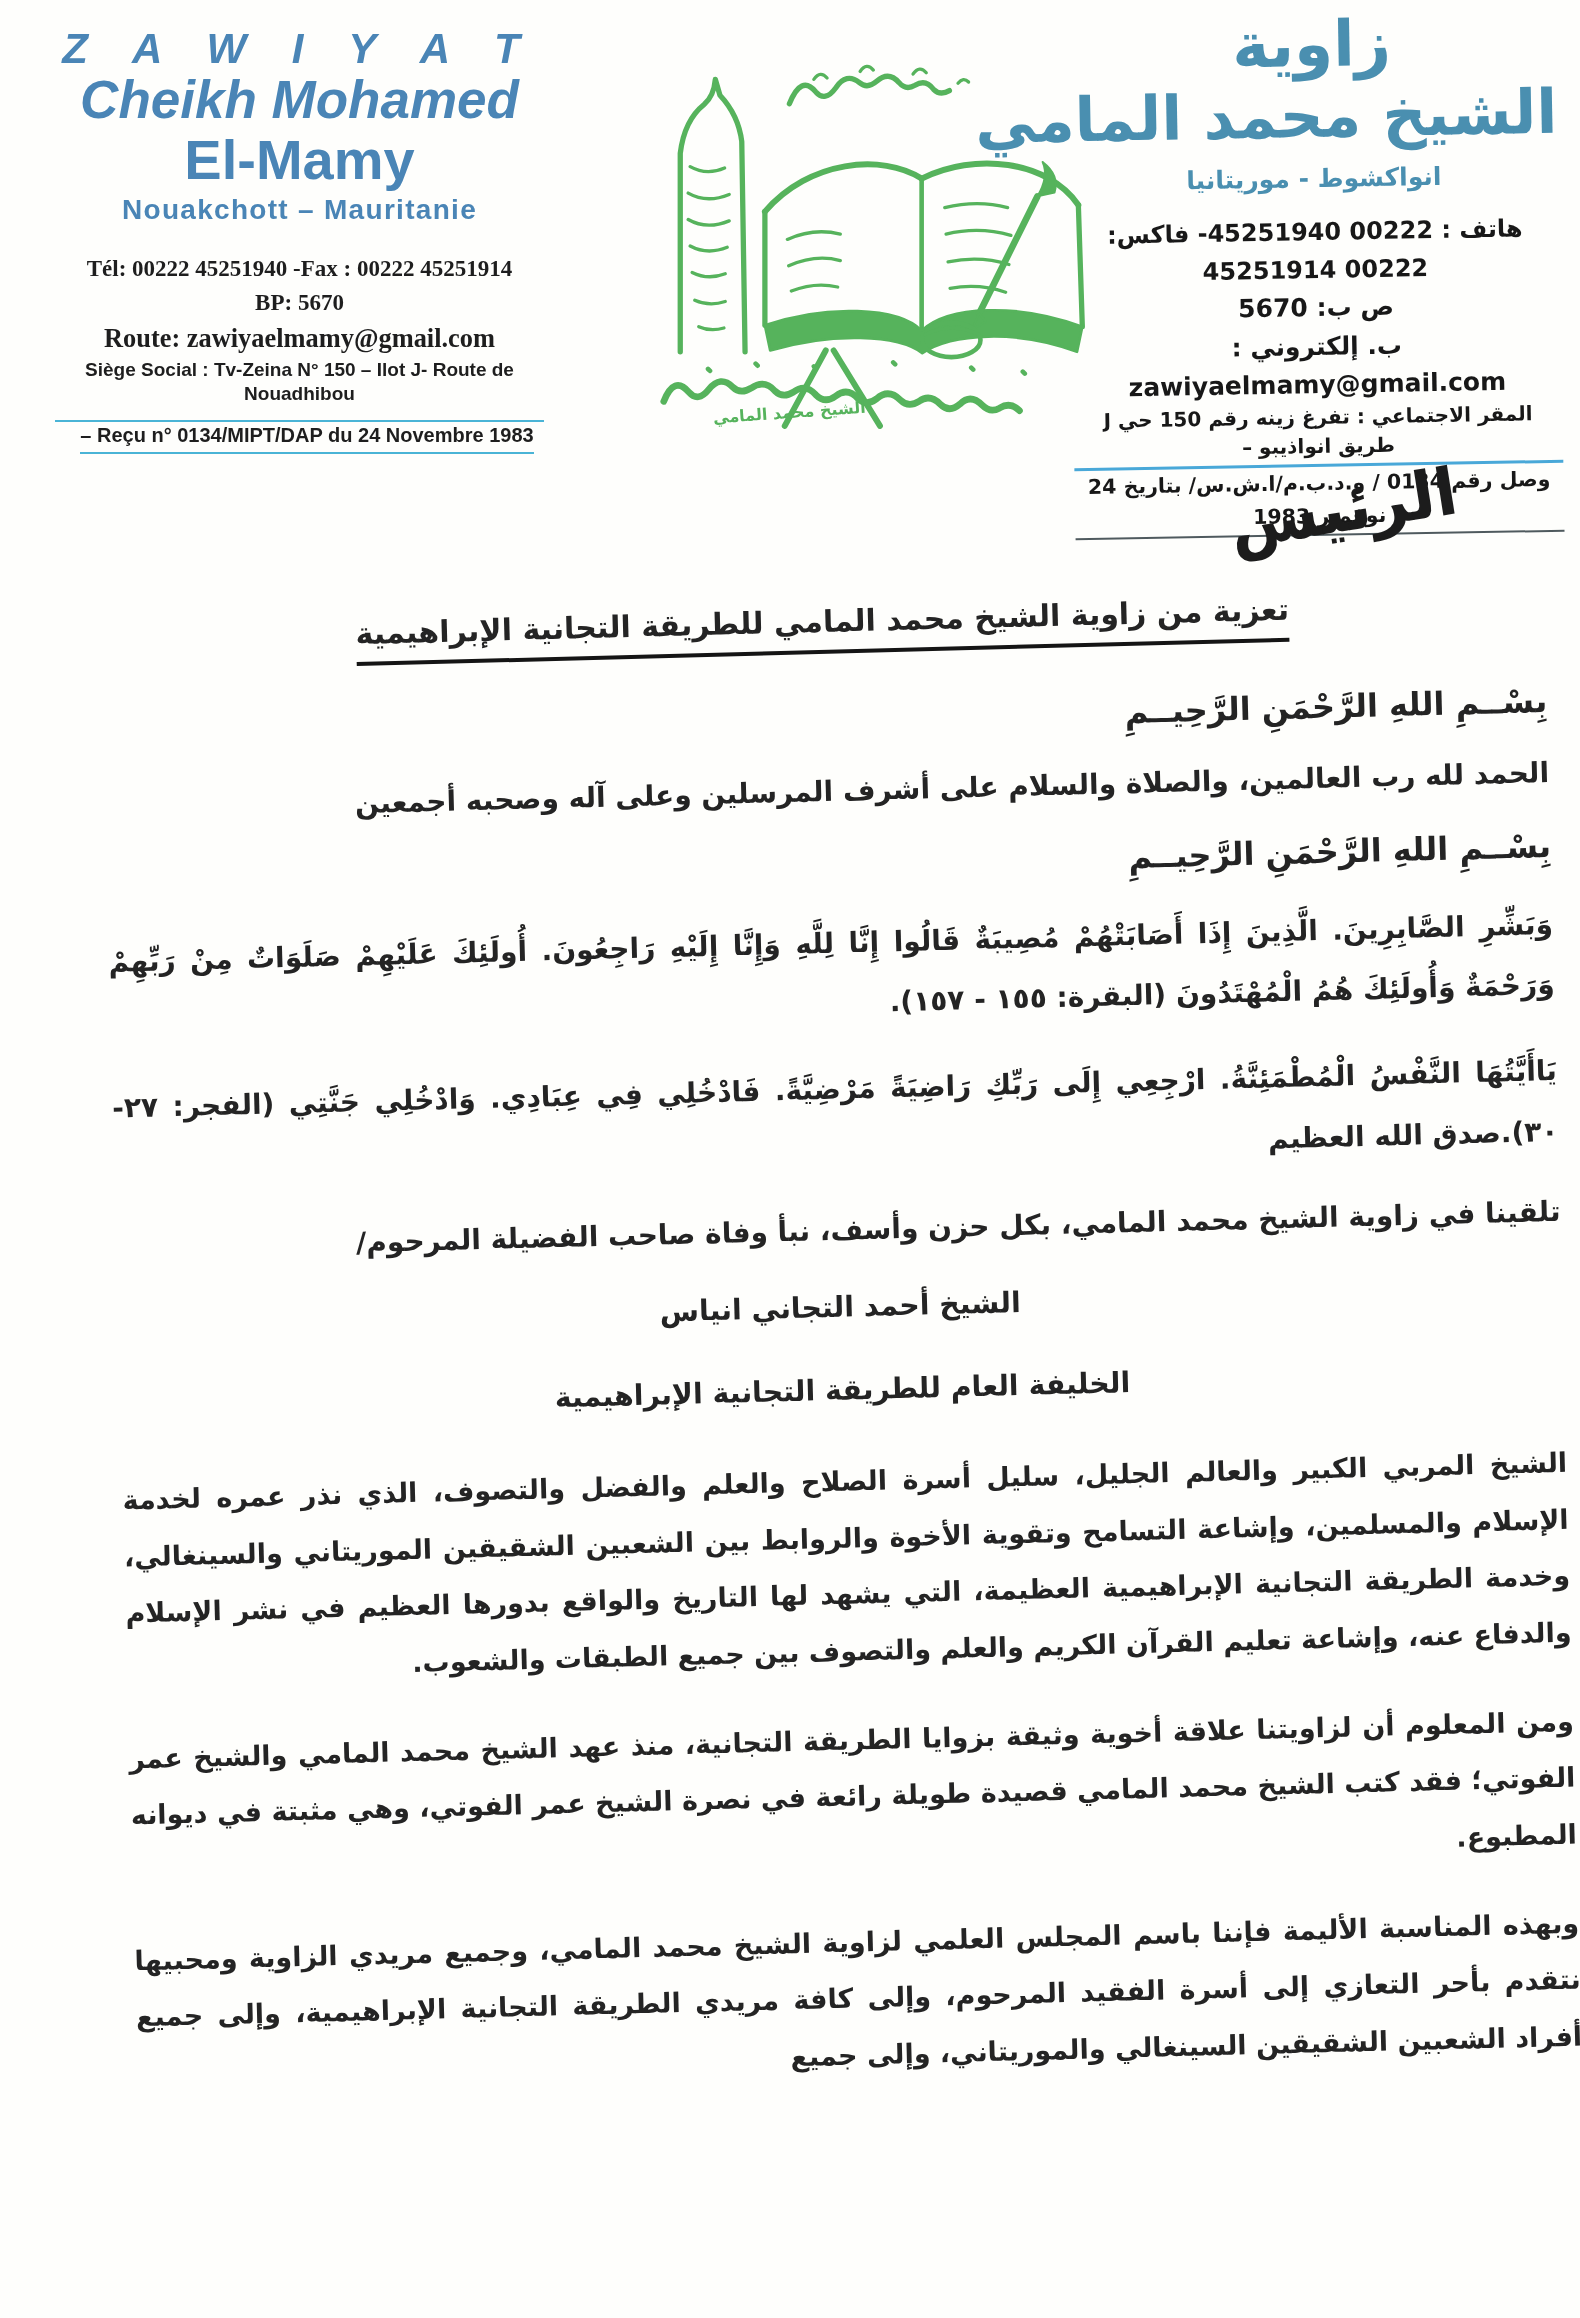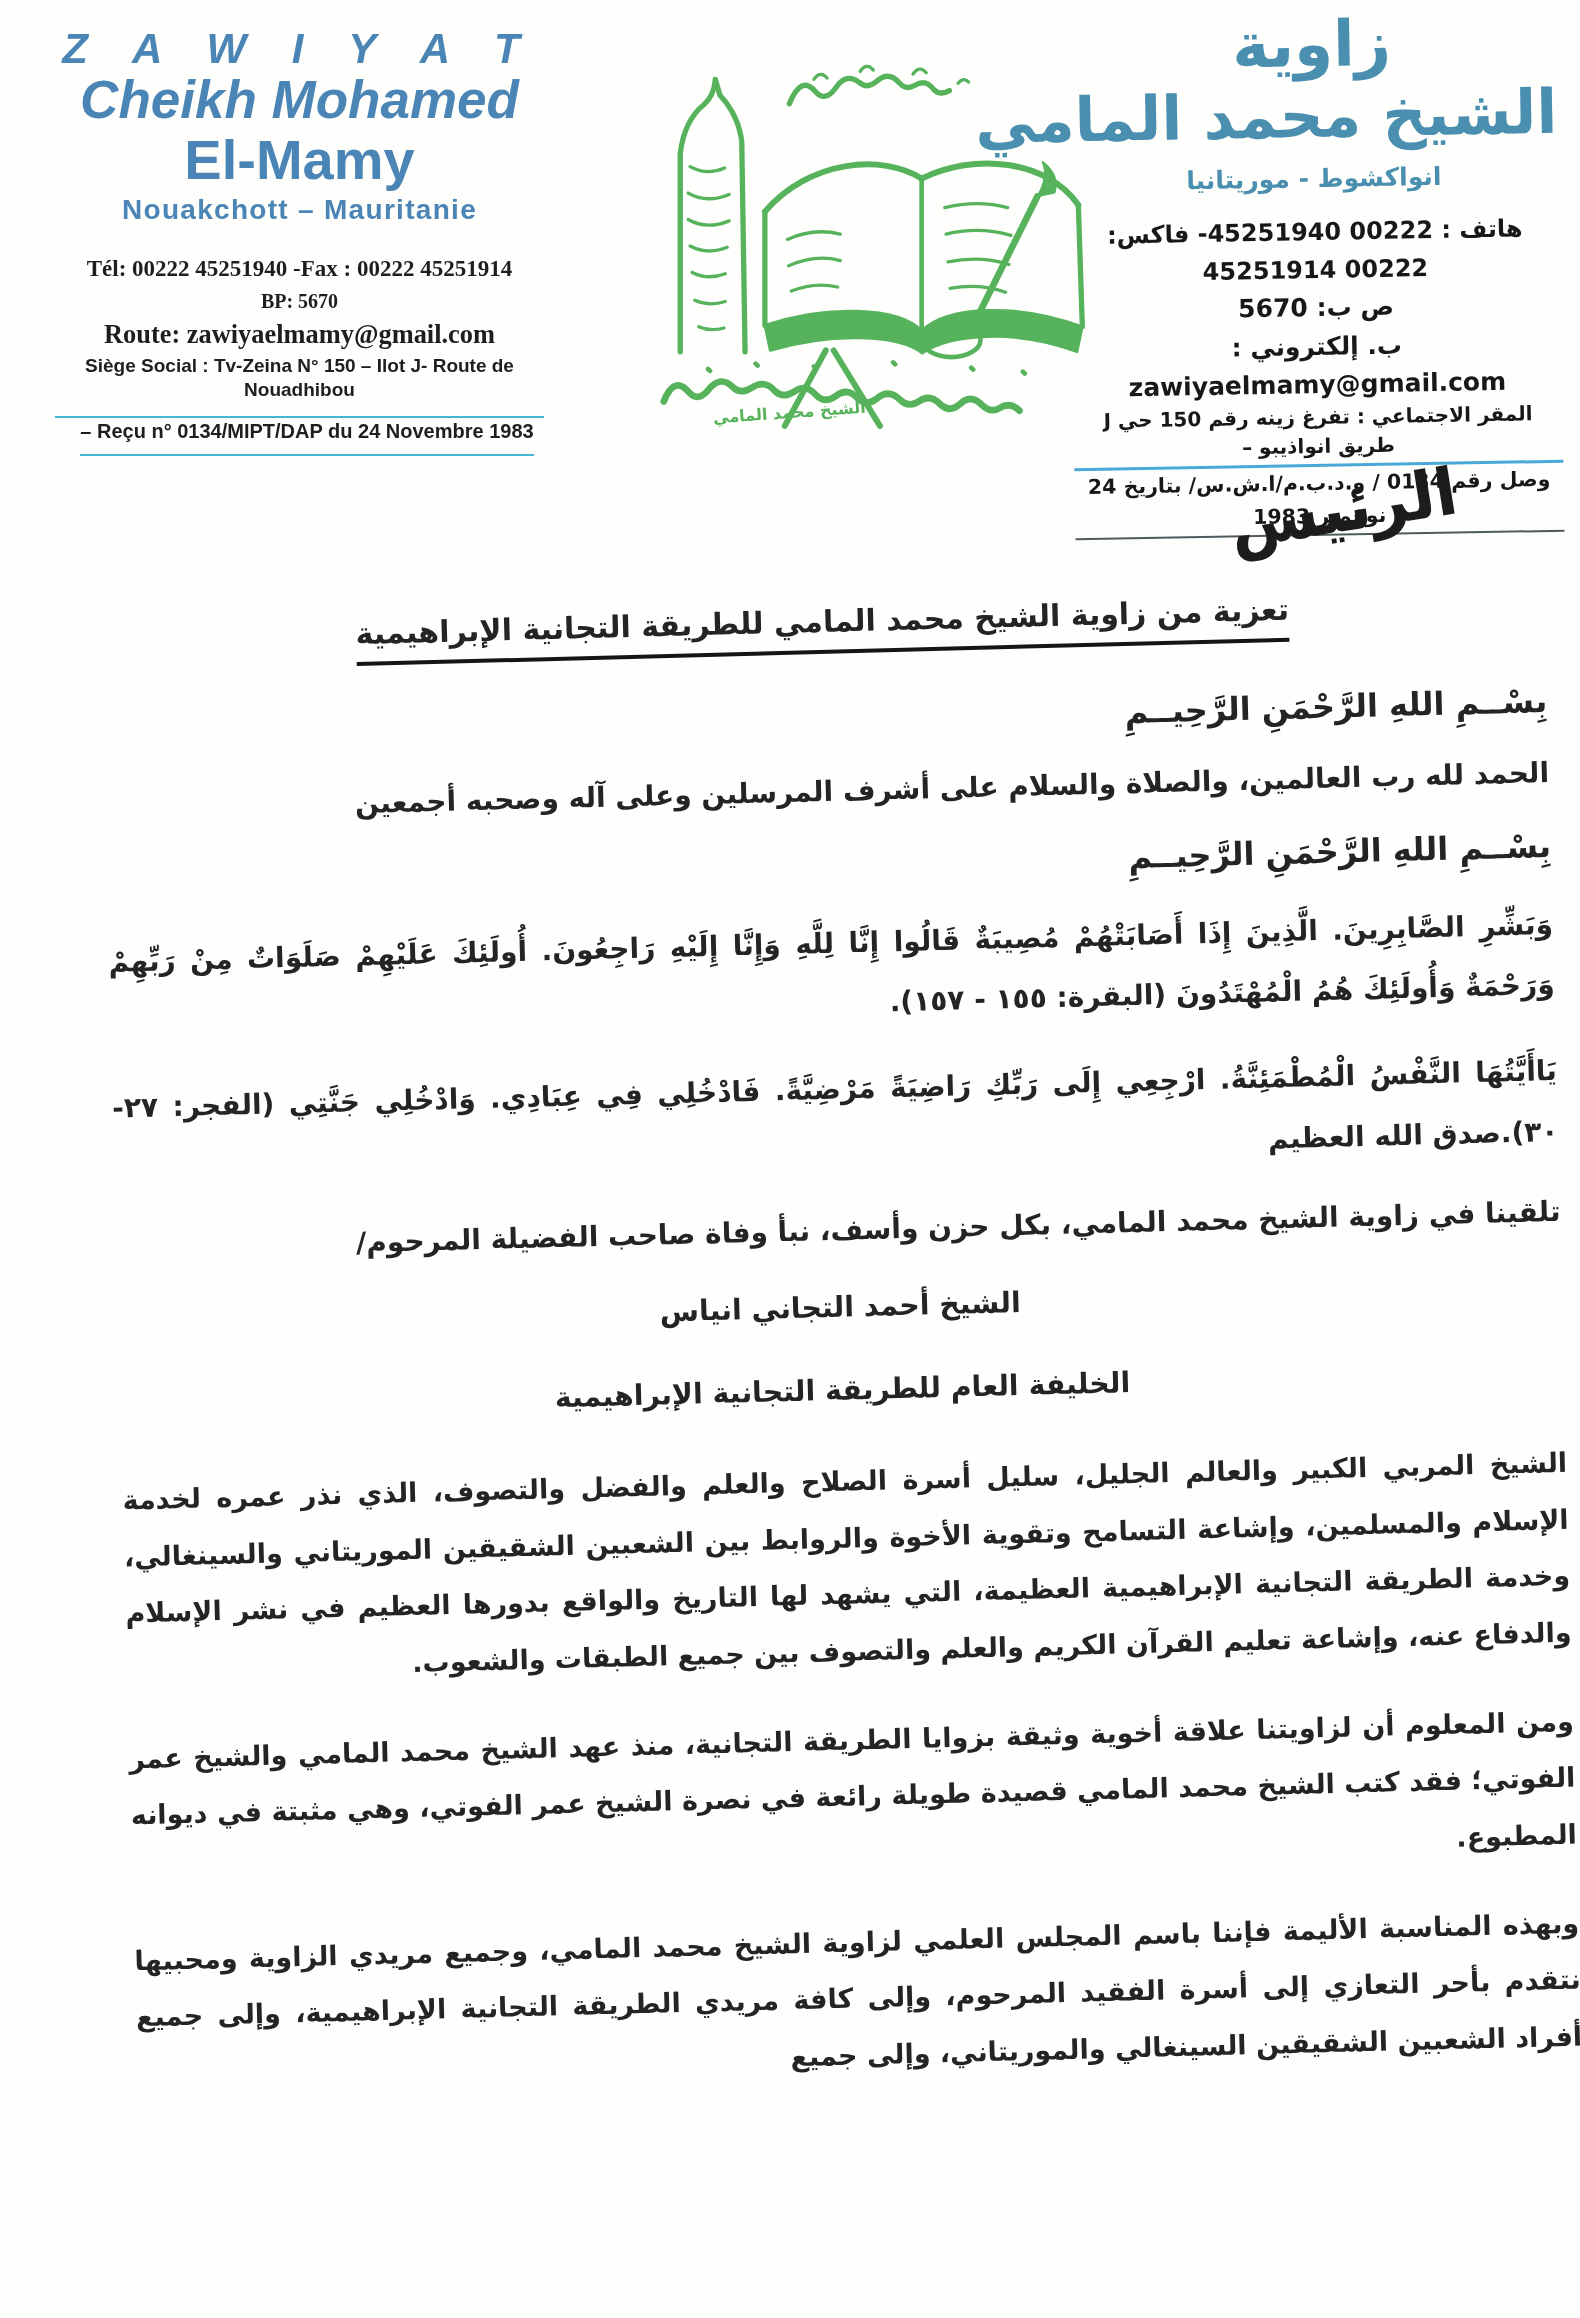--- a/index.html
+++ b/index.html
@@ -19,24 +19,24 @@
   .org-zawiyat{
     font-family:"Liberation Sans",sans-serif;
     font-style:italic;font-weight:bold;
     font-size:42px;letter-spacing:17px;line-height:1.0;
   }
   .org-name1{font-family:"Liberation Sans",sans-serif;font-weight:bold;font-size:53px;line-height:1.15;font-style:italic;}
   .org-name2{font-family:"Liberation Sans",sans-serif;font-weight:bold;font-size:56px;line-height:1.05;}
   .org-loc{font-family:"Liberation Sans",sans-serif;font-weight:bold;font-size:28px;margin-top:4px;letter-spacing:1.3px;}
   .contact-fr{margin-top:26.4px;color:#1e1e1e;font-family:"Liberation Serif",serif;font-weight:bold;}
   .fr-tel{font-size:23px;line-height:1.5;}
-  .fr-bp{font-size:20px;line-height:1.4;}
+  .fr-bp{font-size:23px;line-height:1.4;}
   .fr-email{font-size:26.4px;line-height:1.5;}
   .fr-siege{font-family:"Liberation Sans",sans-serif;font-size:19px;line-height:1.25;border-bottom:2.6px solid #4ab4d6;padding-bottom:14px;}
-  .fr-recu{font-family:"Liberation Sans",sans-serif;font-size:20px;line-height:1.35;border-bottom:2.6px solid #4ab4d6;display:inline-block;padding-bottom:9px;margin-left:15px;}
+  .fr-recu{font-family:"Liberation Sans",sans-serif;font-size:20px;line-height:1.35;border-bottom:2.6px solid #4ab4d6;display:inline-block;padding-bottom:3px;margin-left:15px;}
   
   .lh-logo{position:absolute;left:614px;top:41px;width:483px;height:410px;}
   .logo-sign{
     position:absolute;left:99px;top:362px;
     color:#56b35c;font-weight:bold;font-size:16px;
     transform:rotate(-4deg);direction:rtl;
   }
   
   .lh-right{
     position:absolute;right:20px;top:12px;width:489px;

